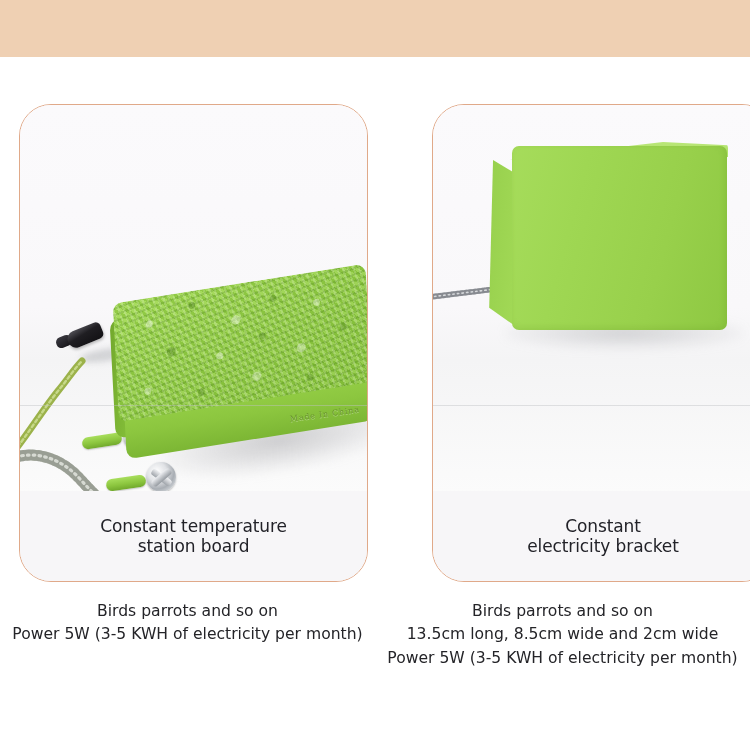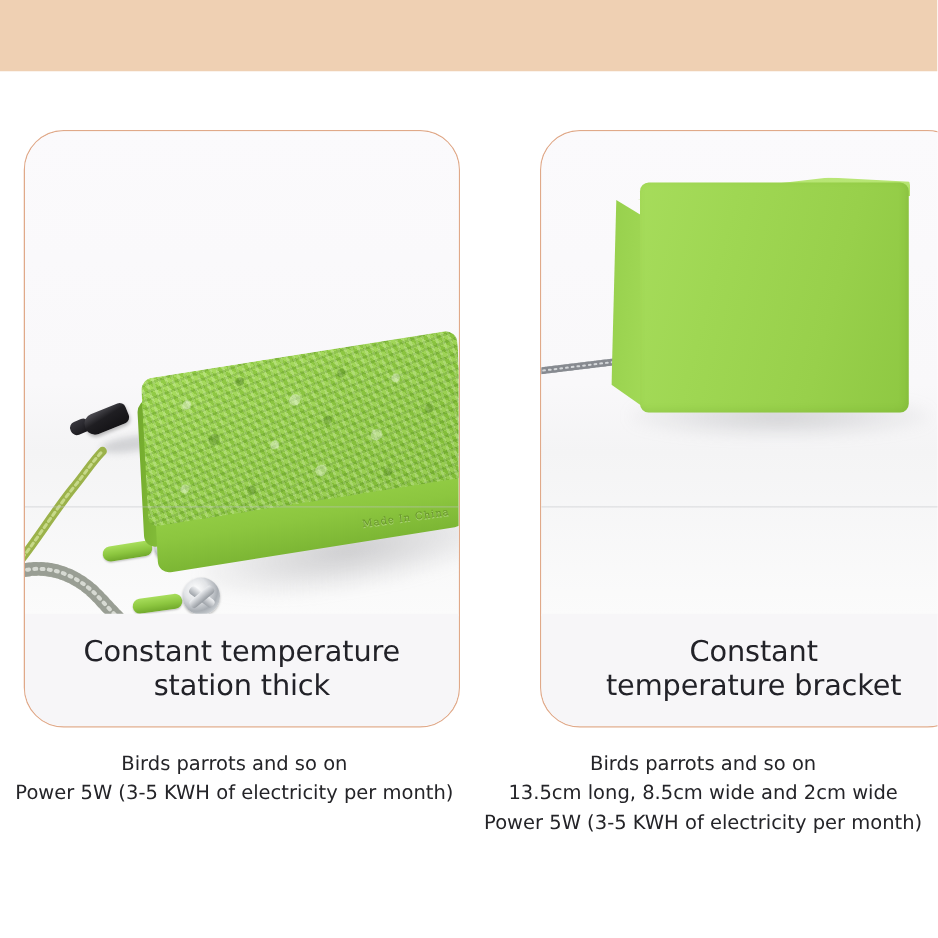--- a/index.html
+++ b/index.html
@@ -265,21 +265,21 @@
     position: absolute;
     left: 0; right: 0; bottom: 0;
     height: 90px;
     background: #f7f6f8;
     display: flex;
     align-items: center;
     justify-content: center;
     padding: 0 10px;
   }
   .caption-text {
-    font-size: 23px;
+    font-size: 17px;
     line-height: 1.18;
     color: #222228;
     text-align: center;
     font-weight: 400;
     letter-spacing: -.1px;
   }
   .caption-text .l2 { display: block; }
 
   
   .descs {
@@ -336,21 +336,21 @@
             <div class="made-in">Made In China</div>
           </div>
           <div class="board-top"></div>
         </div>
 
       </div>
 
       <div class="caption">
         <div class="caption-text">
           <span>Constant temperature</span>
-          <span class="l2">station thick</span>
+          <span class="l2">station board</span>
         </div>
       </div>
     </div>
 
     <div class="card card-right">
       <div class="photo">
 
         <div class="block-wrap">
           <div class="block-shadow"></div>
 
@@ -363,21 +363,21 @@
           <div class="block-side"></div>
           <div class="block-top"></div>
           <div class="block-face"></div>
         </div>
 
       </div>
 
       <div class="caption">
         <div class="caption-text">
           <span>Constant</span>
-          <span class="l2">temperature bracket</span>
+          <span class="l2">electricity bracket</span>
         </div>
       </div>
     </div>
 
   </div>
 
   <div class="descs">
 
     <div class="desc">
       <span>Birds parrots and so on</span>

